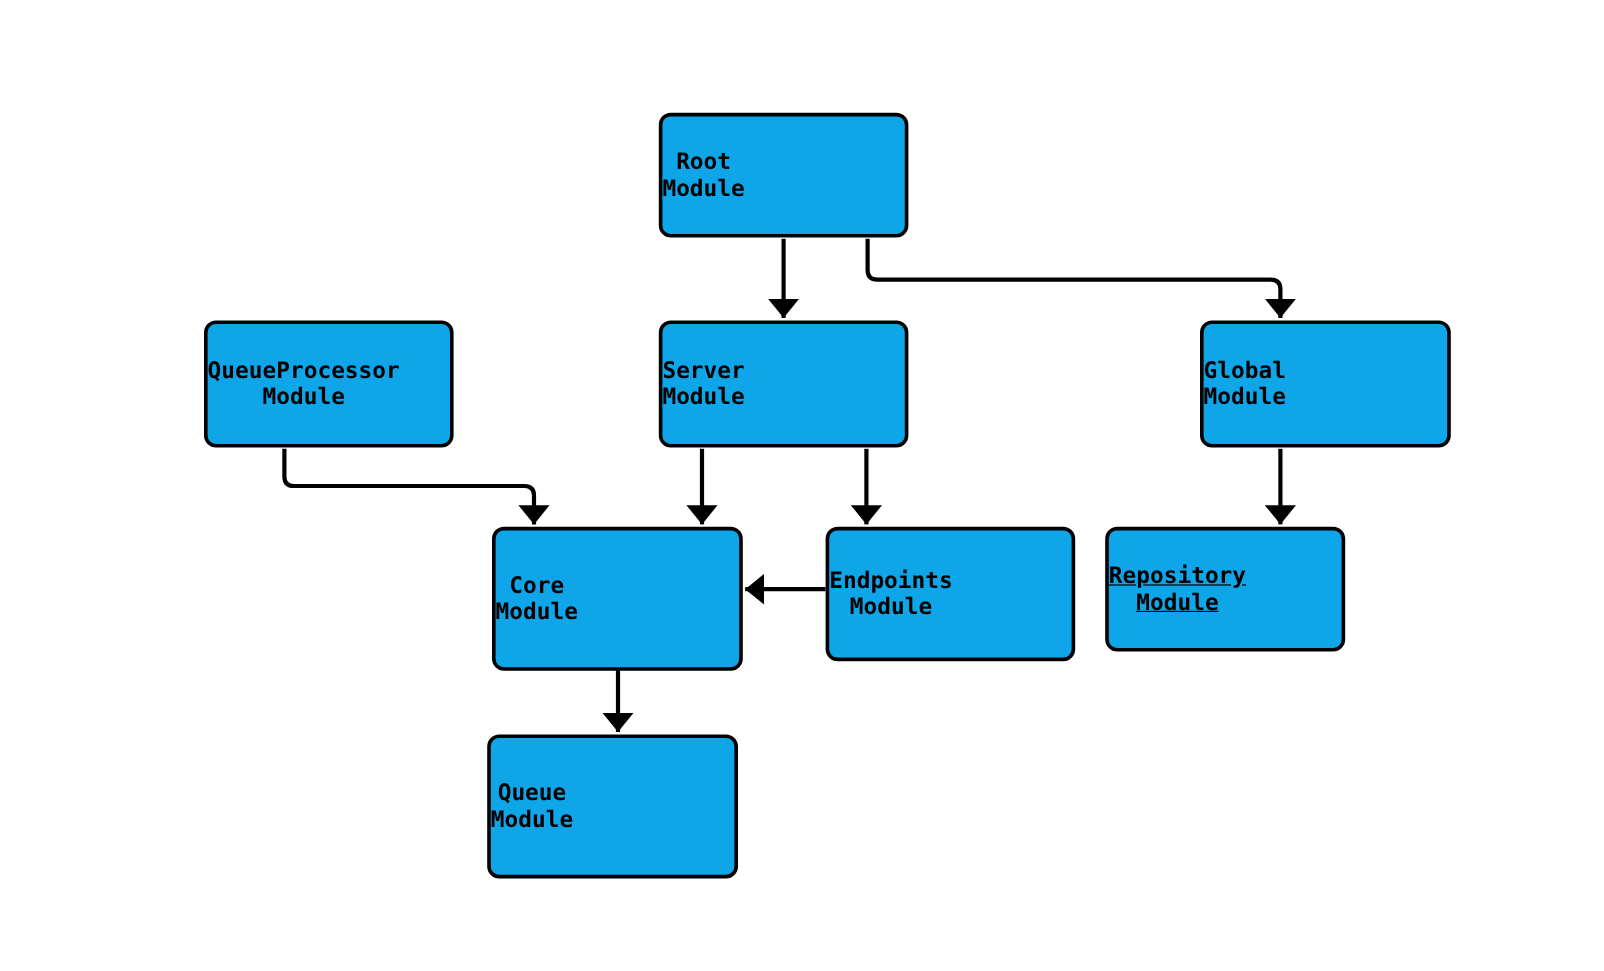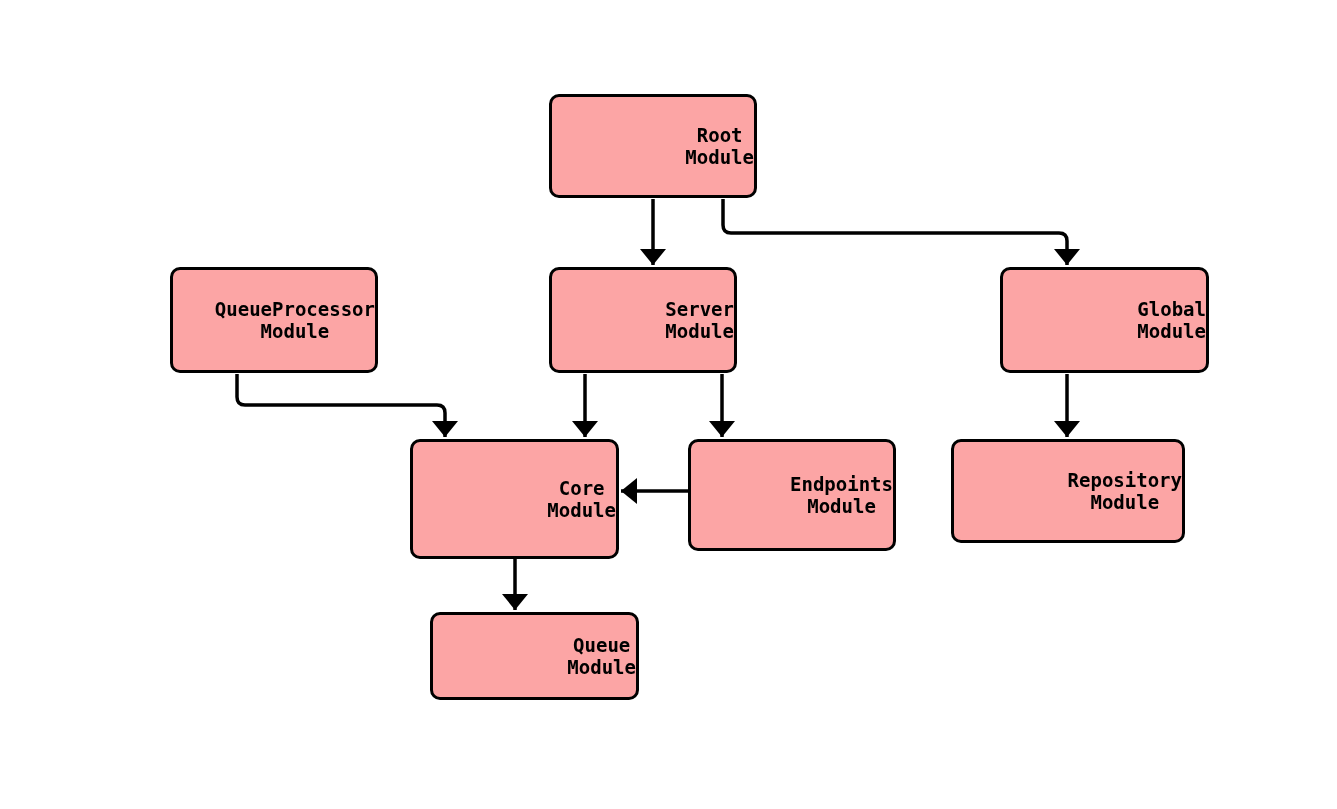--- a/index.html
+++ b/index.html
@@ -18,44 +18,44 @@
   }
   .edge {
     fill: none;
     stroke: #000000;
     stroke-width: 3.5;
     stroke-linecap: butt;
   }
   .node {
     position: absolute;
     box-sizing: border-box;
-    background: #fca5a5;
+    background: #0ea5e9;
     border: 3.5px solid #000000;
     border-radius: 10px;
     display: flex;
     align-items: center;
-    justify-content: flex-end;
+    justify-content: flex-start;
   }
   .node-label {
     white-space: pre-line;
     text-align: center;
     font-weight: bold;
     font-size: 19px;
     line-height: 22px;
     color: #000000;
   }
   
   #n-root          { left: 549px;  top: 94px;  width: 208px; height: 104px; }
   #n-queueprocessor{ left: 133px;  top: 267px; width: 208px; height: 106px; margin-left: 37px; }
-  #n-server        { left: 549px;  top: 267px; width: 188px; height: 106px; }
+  #n-server        { left: 549px;  top: 267px; width: 208px; height: 106px; }
   #n-global        { left: 963px;  top: 267px; width: 209px; height: 106px; margin-left: 37px; }
   #n-core          { left: 410px;  top: 439px; width: 209px; height: 120px; }
   #n-endpoints     { left: 688px;  top: 439px; width: 208px; height: 112px; }
-  #n-repository    { left: 951px;  top: 439px; width: 234px; height: 104px; }
-  #n-queue         { left: 430px;  top: 612px; width: 209px; height: 88px; }
+  #n-repository    { left: 921px;  top: 439px; width: 200px; height: 104px; text-decoration: underline; }
+  #n-queue         { left: 406px;  top: 612px; width: 209px; height: 120px; }
 </style>
 </head>
 <body>
 
 <div id="stage">
 
   <svg id="edge-layer" width="1337" height="809" viewBox="0 0 1337 809" xmlns="http://www.w3.org/2000/svg">
     <defs>
       <marker id="arrowhead" viewBox="0 0 16 26" markerWidth="16" markerHeight="26" refX="16" refY="13" orient="auto" markerUnits="userSpaceOnUse">
         <path d="M0,0 L16,13 L0,26 Z" fill="#000000"></path>

